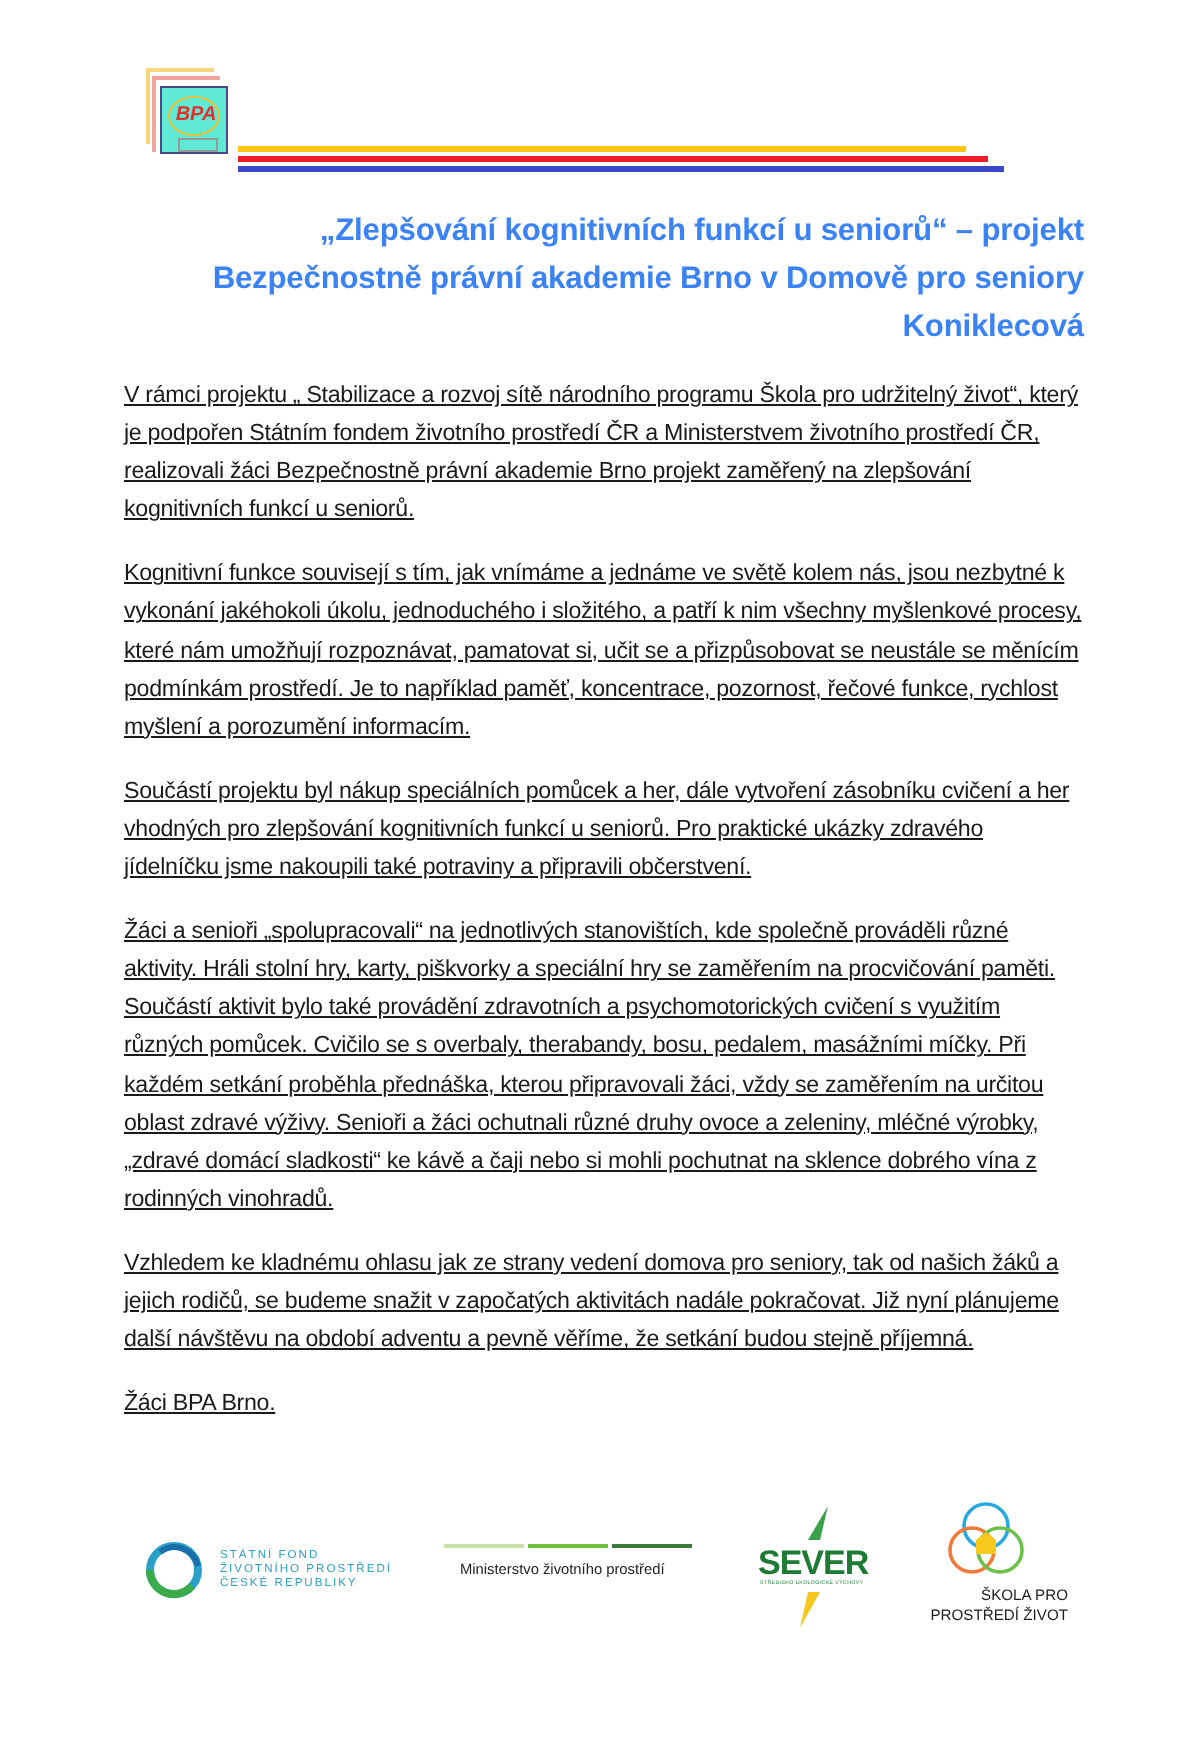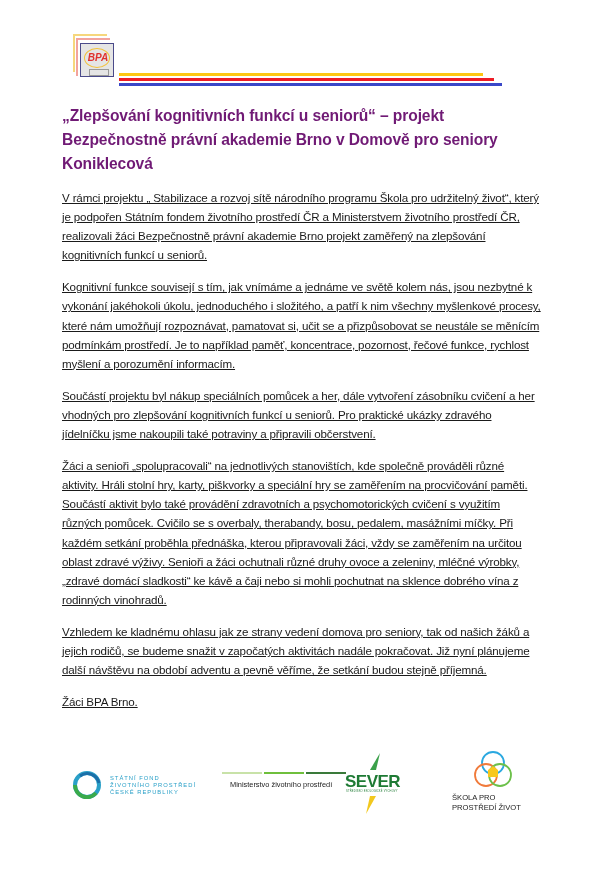--- a/index.html
+++ b/index.html
@@ -3,51 +3,51 @@
 <meta charset="utf-8">
 <style>
   html, body { margin: 0; padding: 0; background: #ffffff; }
   body { width: 601px; height: 875px; position: relative; overflow: hidden;
          font-family: "Liberation Sans", "DejaVu Sans", sans-serif; color: #1a1a1a; }
 
   
   .bpa-logo { position: absolute; left: 73px; top: 34px; width: 44px; height: 44px; }
   .bpa-logo .frame1 { position: absolute; left: 0; top: 0; width: 32px; height: 36px; border-top: 2px solid #f6d77c; border-left: 2px solid #f6d77c; }
   .bpa-logo .frame2 { position: absolute; left: 3px; top: 4px; width: 32px; height: 36px; border-top: 2px solid #f2a39d; border-left: 2px solid #f2a39d; }
-  .bpa-logo .box { position: absolute; left: 7px; top: 9px; width: 34px; height: 34px; border: 1px solid #4a4a8a; background: #e5e5e5; box-sizing: border-box; }
+  .bpa-logo .box { position: absolute; left: 7px; top: 9px; width: 34px; height: 34px; border: 1px solid #4a4a8a; background: #5eead4; box-sizing: border-box; }
   .bpa-logo .ring { position: absolute; left: 3px; top: 4px; width: 26px; height: 20px; border: 1.5px solid #f2c23a; border-radius: 50%; box-sizing: border-box; }
   .bpa-logo .txt { position: absolute; left: 2px; top: 8px; width: 30px; text-align: center; font-size: 10px; font-weight: bold; font-style: italic; color: #e0322e; }
   .bpa-logo .sub { position: absolute; left: 8px; top: 25px; width: 18px; height: 5px; border: 0.5px solid #999; font-size: 3px; color: #777; }
 
   .stripes { position: absolute; left: 119px; top: 73px; width: 365px; }
   .stripes .s { height: 3px; margin-bottom: 2px; }
   .s-yellow { background: #fdc612; width: 364px; }
   .s-red { background: #ee1c25; width: 375px; }
   .s-blue { background: #3a47c8; width: 383px; }
 
   
   .content { position: absolute; left: 62px; top: 104px; width: 480px; }
-  .title { font-size: 15.6px; font-weight: bold; line-height: 24px; margin: 0 0 12px 0; color: #701a75; letter-spacing: -0.1px; }
+  .title { font-size: 15.6px; font-weight: bold; line-height: 24px; margin: 0 0 12px 0; color: #3b82f6; letter-spacing: -0.1px; text-align: right; }
   .para { font-size: 11.6px; line-height: 19.1px; margin: 0 0 13px 0; color: #1a1a1a; letter-spacing: -0.15px; text-decoration: underline; }
 
   
   .footer { position: absolute; left: 0; top: 740px; width: 479px; height: 100px; }
   .sfzp { position: absolute; left: 72px; top: 30px; display: flex; align-items: center; }
   .sfzp svg { width: 30px; height: 30px; }
   .sfzp .lbl { margin-left: 8px; font-size: 5.8px; letter-spacing: 1px; color: #2aa0c8; line-height: 7px; }
   .mzp { position: absolute; left: 222px; top: 32px; }
   .mzp .bars { display: flex; gap: 2px; }
   .mzp .bars span { display: block; width: 40px; height: 2px; }
   .mzp .lbl { font-size: 7.4px; color: #222; margin-top: 6px; margin-left: 8px; }
-  .sever { position: absolute; left: 344px; top: 10px; width: 70px; height: 64px; }
+  .sever { position: absolute; left: 378px; top: 10px; width: 70px; height: 64px; }
   .sever .word { position: absolute; left: 1px; top: 22px; font-size: 17px; font-weight: bold; color: #1e7a34; letter-spacing: -0.5px; }
   .sever .tag { position: absolute; left: 2px; top: 40px; font-size: 2.6px; color: #1e7a34; letter-spacing: 0.2px; }
   .skola { position: absolute; left: 452px; top: 10px; width: 82px; }
   .skola svg { display: block; margin: 0 auto; width: 44px; height: 40px; }
-  .skola .lbl { font-size: 7.6px; text-align: left; color: #222; line-height: 10px; margin-top: 3px; }
+  .skola .lbl { font-size: 7.6px; text-align: right; color: #222; line-height: 10px; margin-top: 3px; margin-left: 11px; }
 </style>
 </head>
 <body>
 
 <div class="bpa-logo">
   <div class="frame1"></div>
   <div class="frame2"></div>
   <div class="box">
     <div class="ring"></div>
     <div class="txt">BPA</div>

